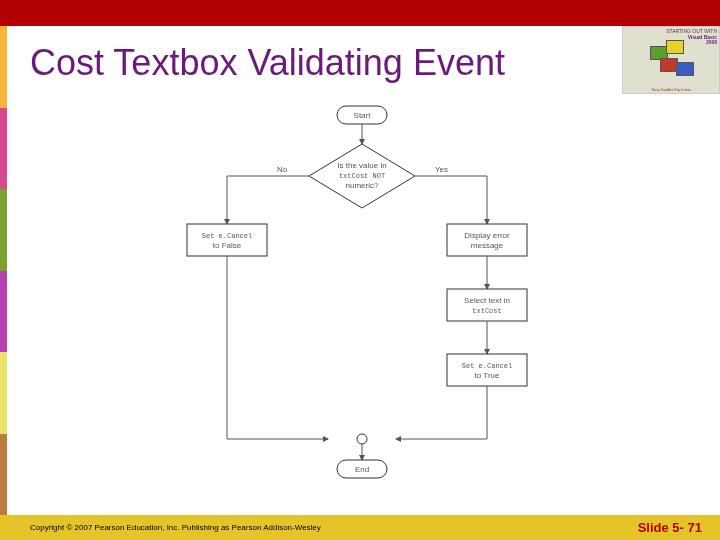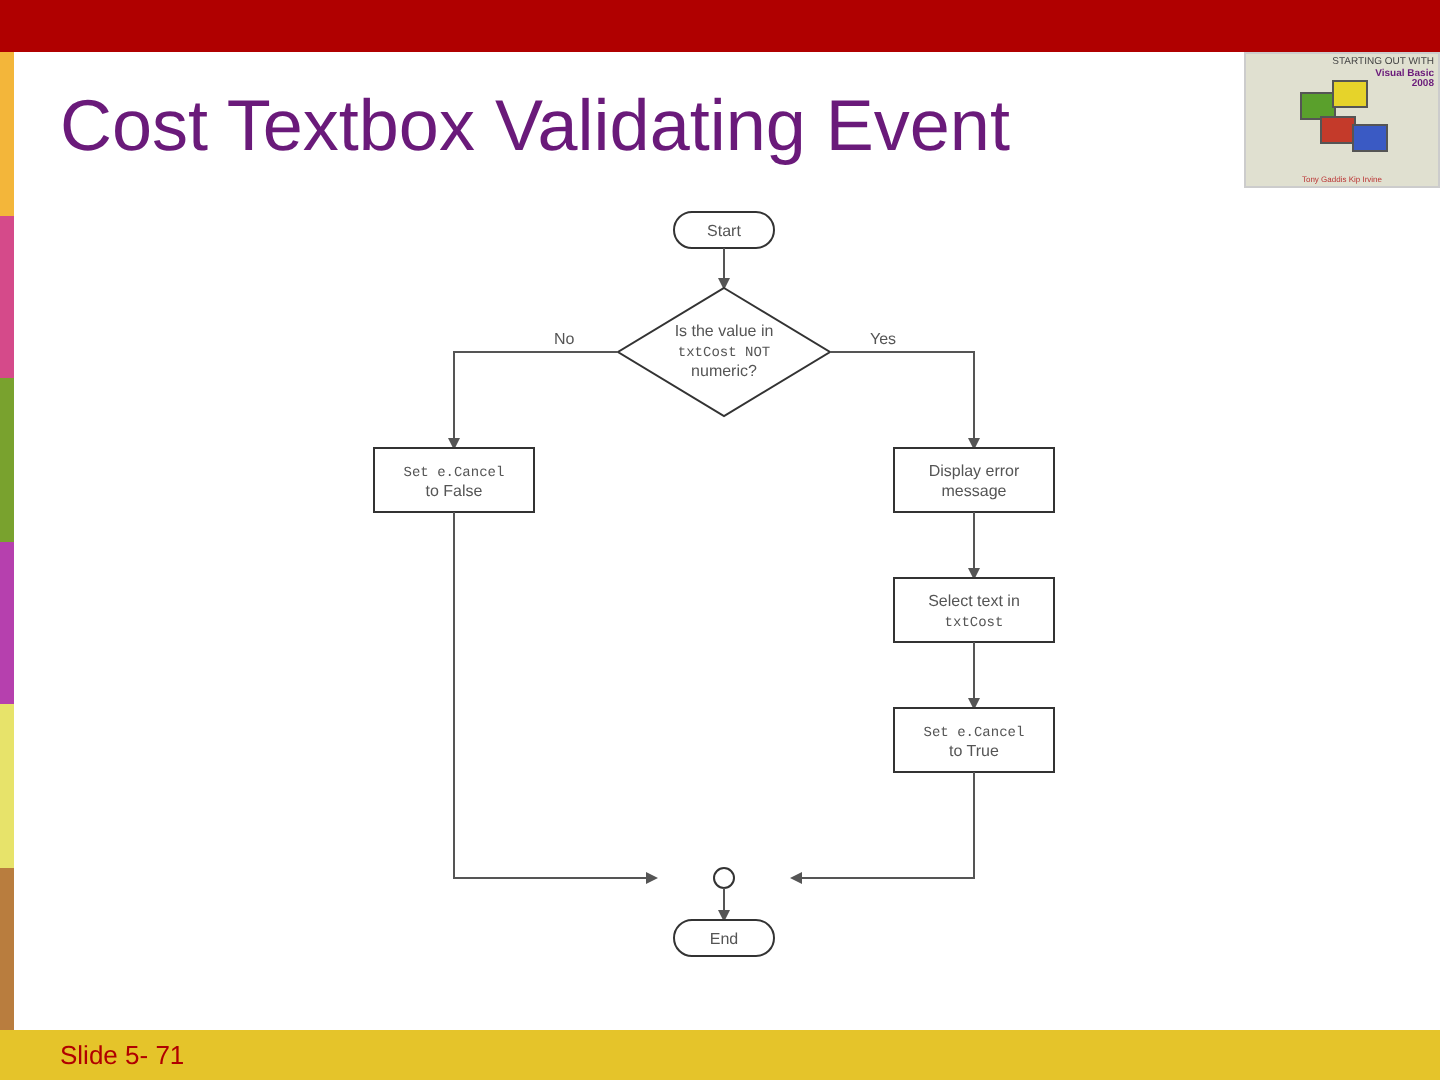--- a/index.html
+++ b/index.html
@@ -153,21 +153,21 @@
     align-items: center;
     justify-content: space-between;
     padding: 0 18px 0 30px;
   }
   .copyright {
     font-size: 8px;
     color: #000;
   }
   .slidenum {
     font-size: 13px;
-    font-weight: normal;
+    font-weight: bold;
     color: #b00000;
   }
 </style>
 </head>
 <body>
 
 <div class="top-bar"></div>
 
 <div class="side-stripe">
   <div class="stripe-seg s1"></div>
@@ -240,14 +240,15 @@
 
     <circle cx="215" cy="335" r="5" fill="#fff" stroke="#333" stroke-width="1"></circle>
     <line x1="215" y1="340" x2="215" y2="356" class="connector" marker-end="url(#arrow)"></line>
 
     <rect x="190" y="356" rx="9" ry="9" width="50" height="18" class="terminator"></rect>
     <text x="215" y="368" class="flowtext">End</text>
   </svg>
 </div>
 
 <div class="bottom-bar">
+  <span class="copyright">Copyright © 2007 Pearson Education, Inc. Publishing as Pearson Addison-Wesley</span>
   <span class="slidenum">Slide 5- 71</span>
 </div>
 
 </body></html>

